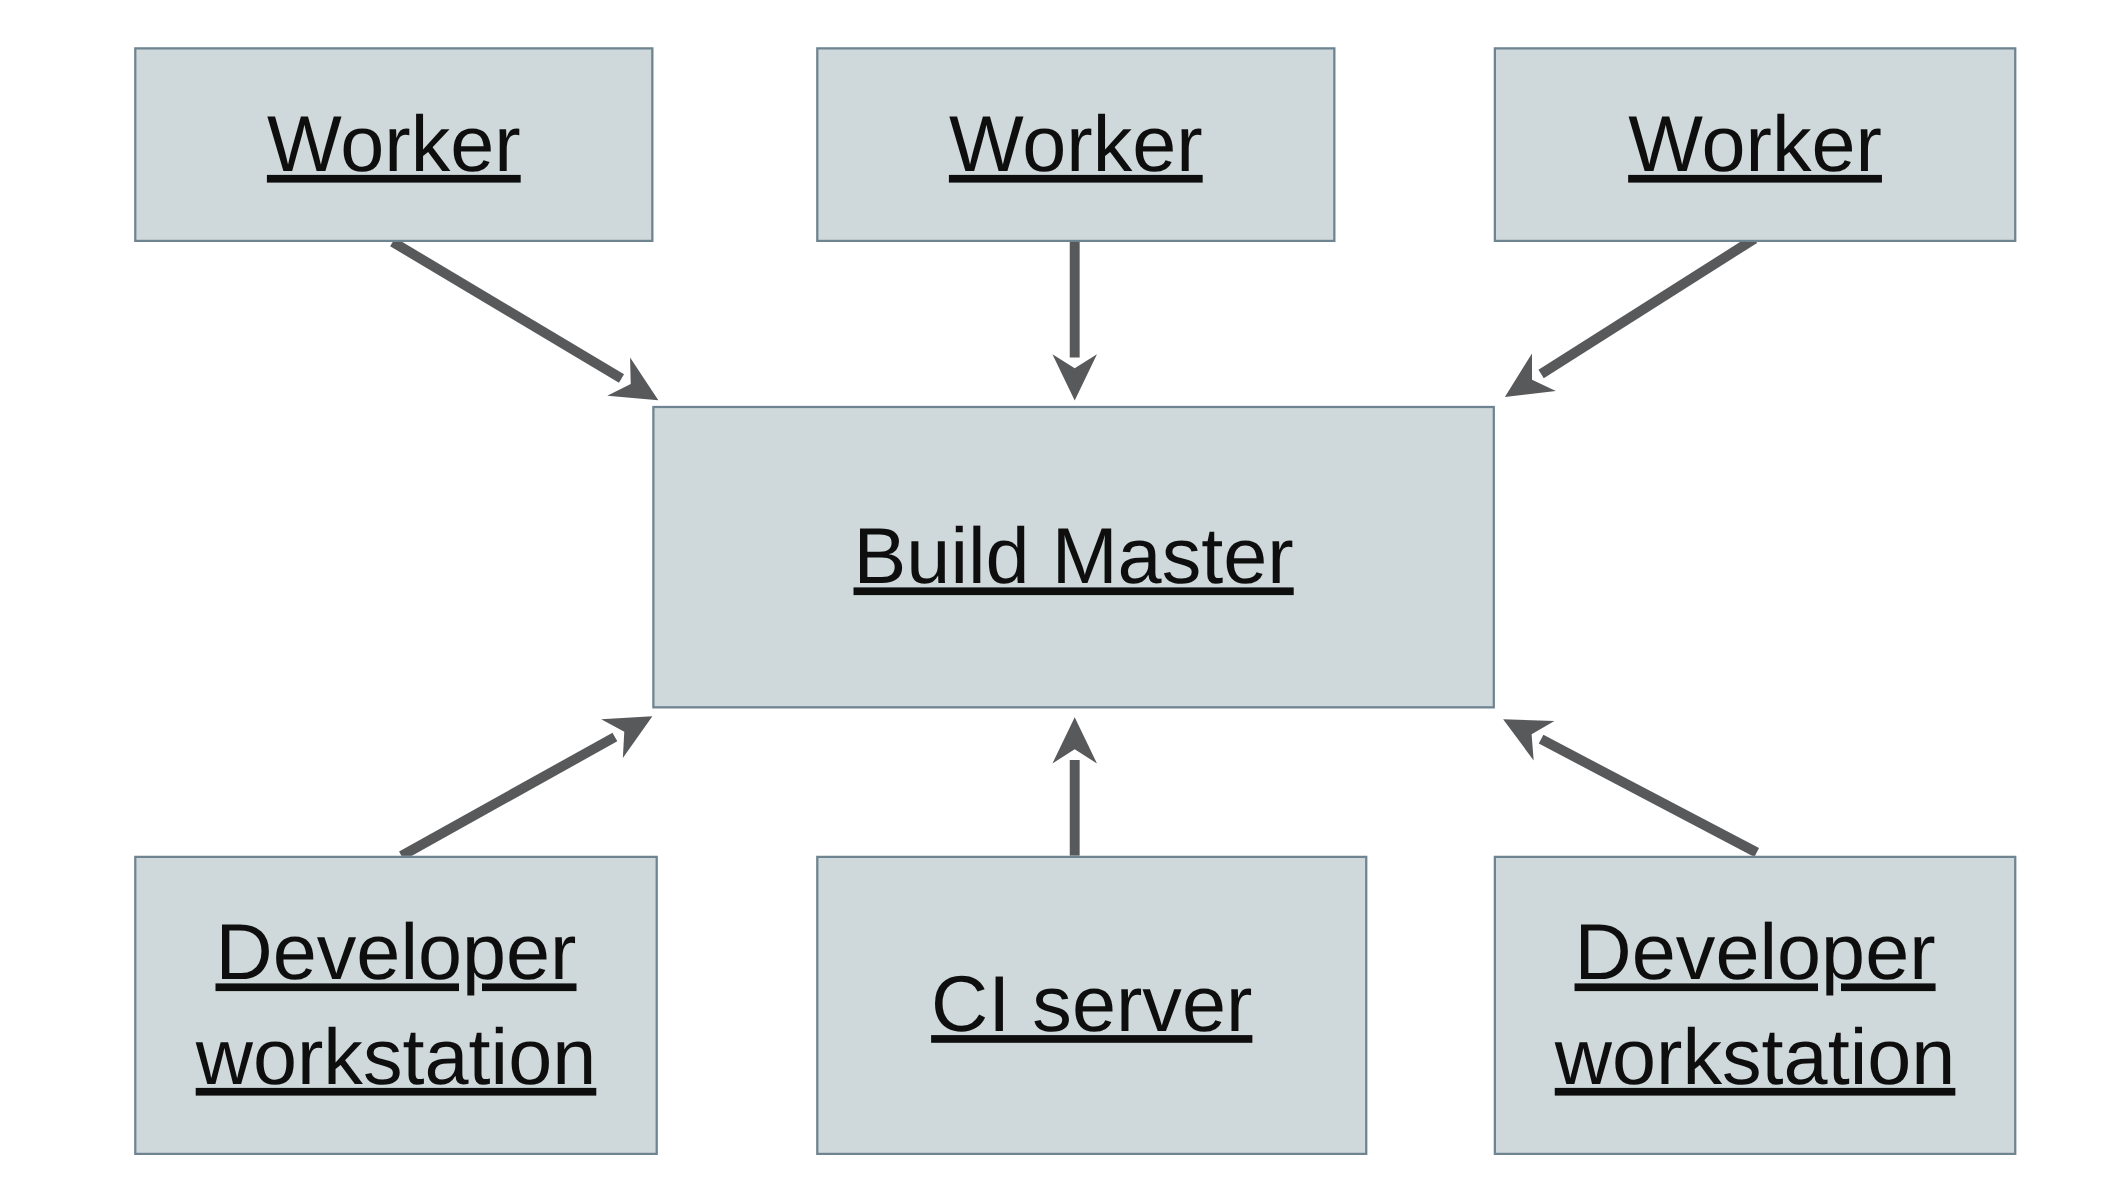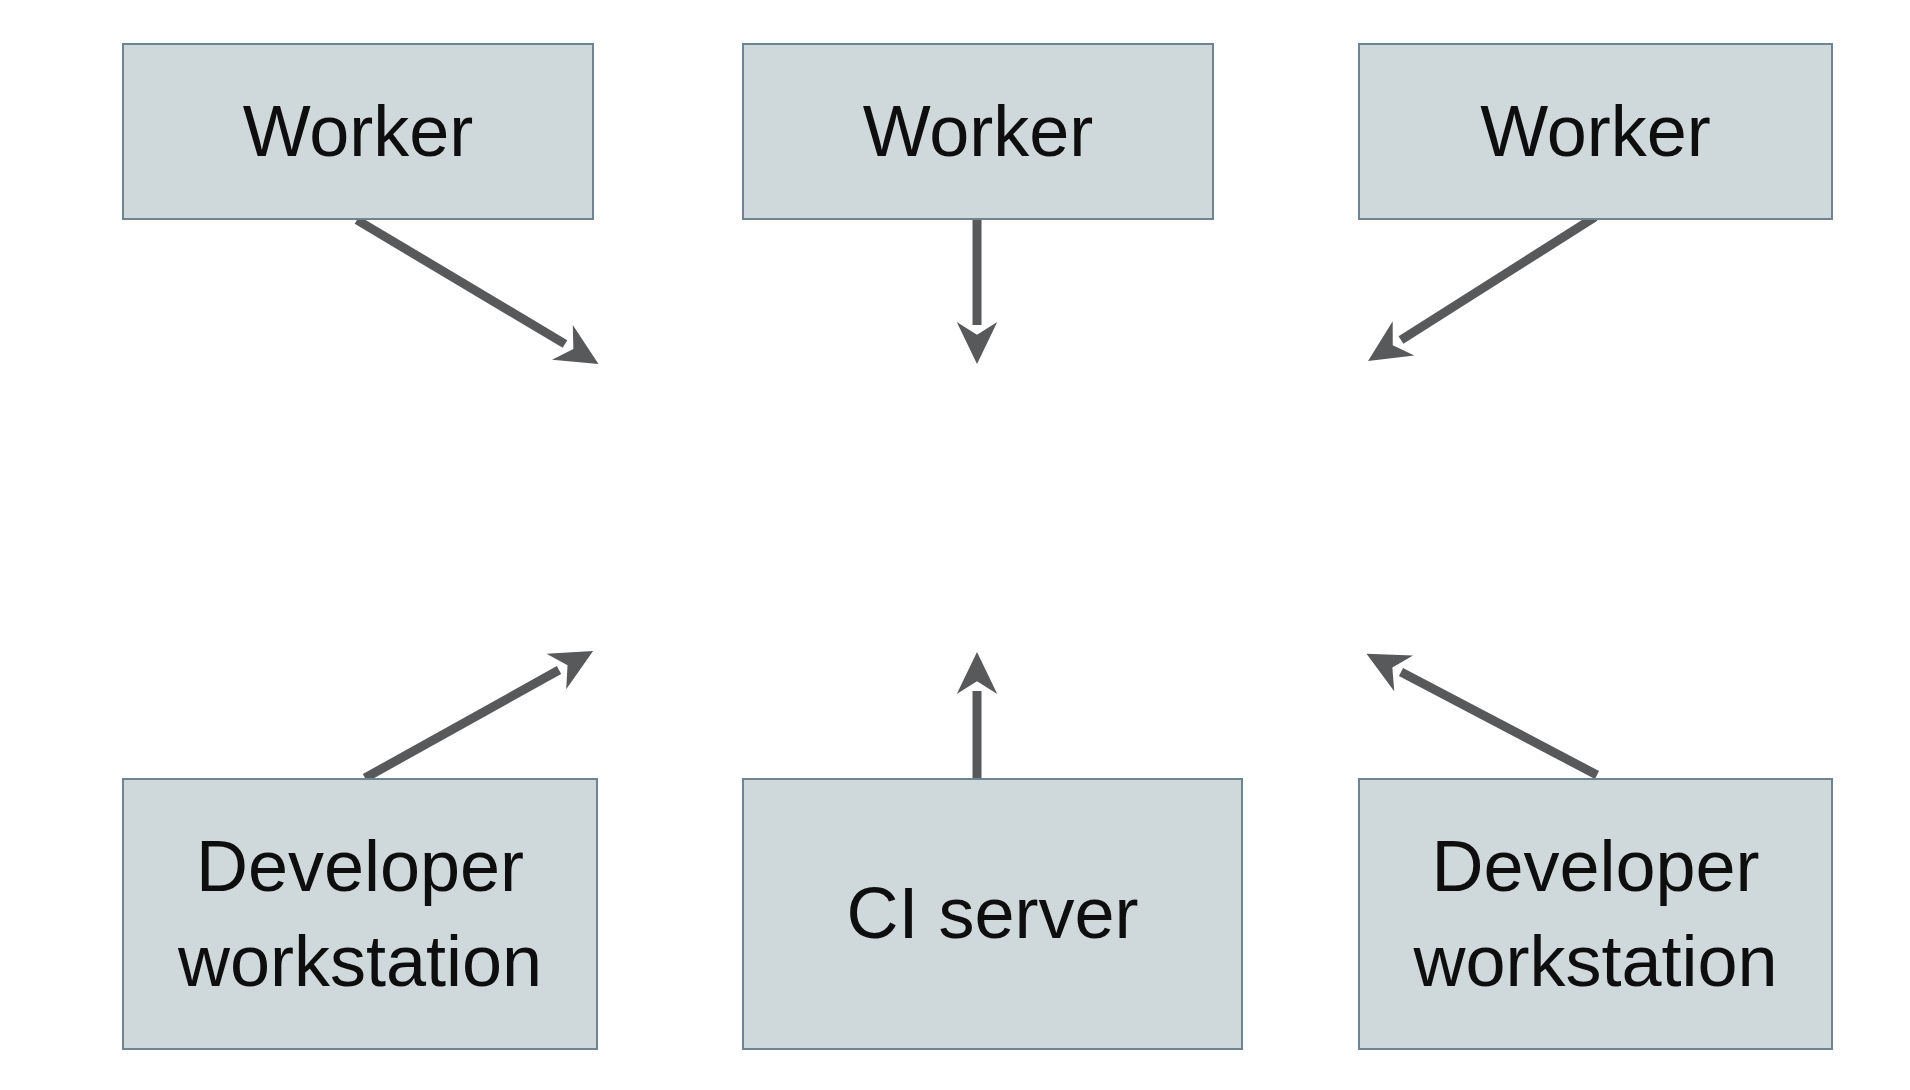--- a/index.html
+++ b/index.html
@@ -26,20 +26,21 @@
     background: var(--node-fill);
     border: 2px solid var(--node-border);
     display: flex;
     align-items: center;
     justify-content: center;
     text-align: center;
     color: var(--text);
     font-size: 72px;
     line-height: 1.32;
     padding: 0 10px;
+    text-decoration: underline;
   }
   
   .n-worker-left   { left: 122px;  top: 43px;  width: 472px; height: 177px; }
   .n-worker-center { left: 742px;  top: 43px;  width: 472px; height: 177px; }
   .n-worker-right  { left: 1358px; top: 43px;  width: 475px; height: 177px; }
   .n-build-master  { left: 593px;  top: 369px; width: 766px; height: 275px; }
   .n-dev-left      { left: 122px;  top: 778px; width: 476px; height: 272px; }
   .n-ci-server     { left: 742px;  top: 778px; width: 501px; height: 272px; }
   .n-dev-right     { left: 1358px; top: 778px; width: 475px; height: 272px; }
 
@@ -77,20 +78,23 @@
   </div>
 
   <div class="node n-worker-center">
     <span>Worker</span>
   </div>
 
   <div class="node n-worker-right">
     <span>Worker</span>
   </div>
 
+  <div class="node n-build-master">
+    <span>Build Master</span>
+  </div>
 
   <div class="node n-dev-left">
     <span>Developer workstation</span>
   </div>
 
   <div class="node n-ci-server">
     <span>CI server</span>
   </div>
 
   <div class="node n-dev-right">

